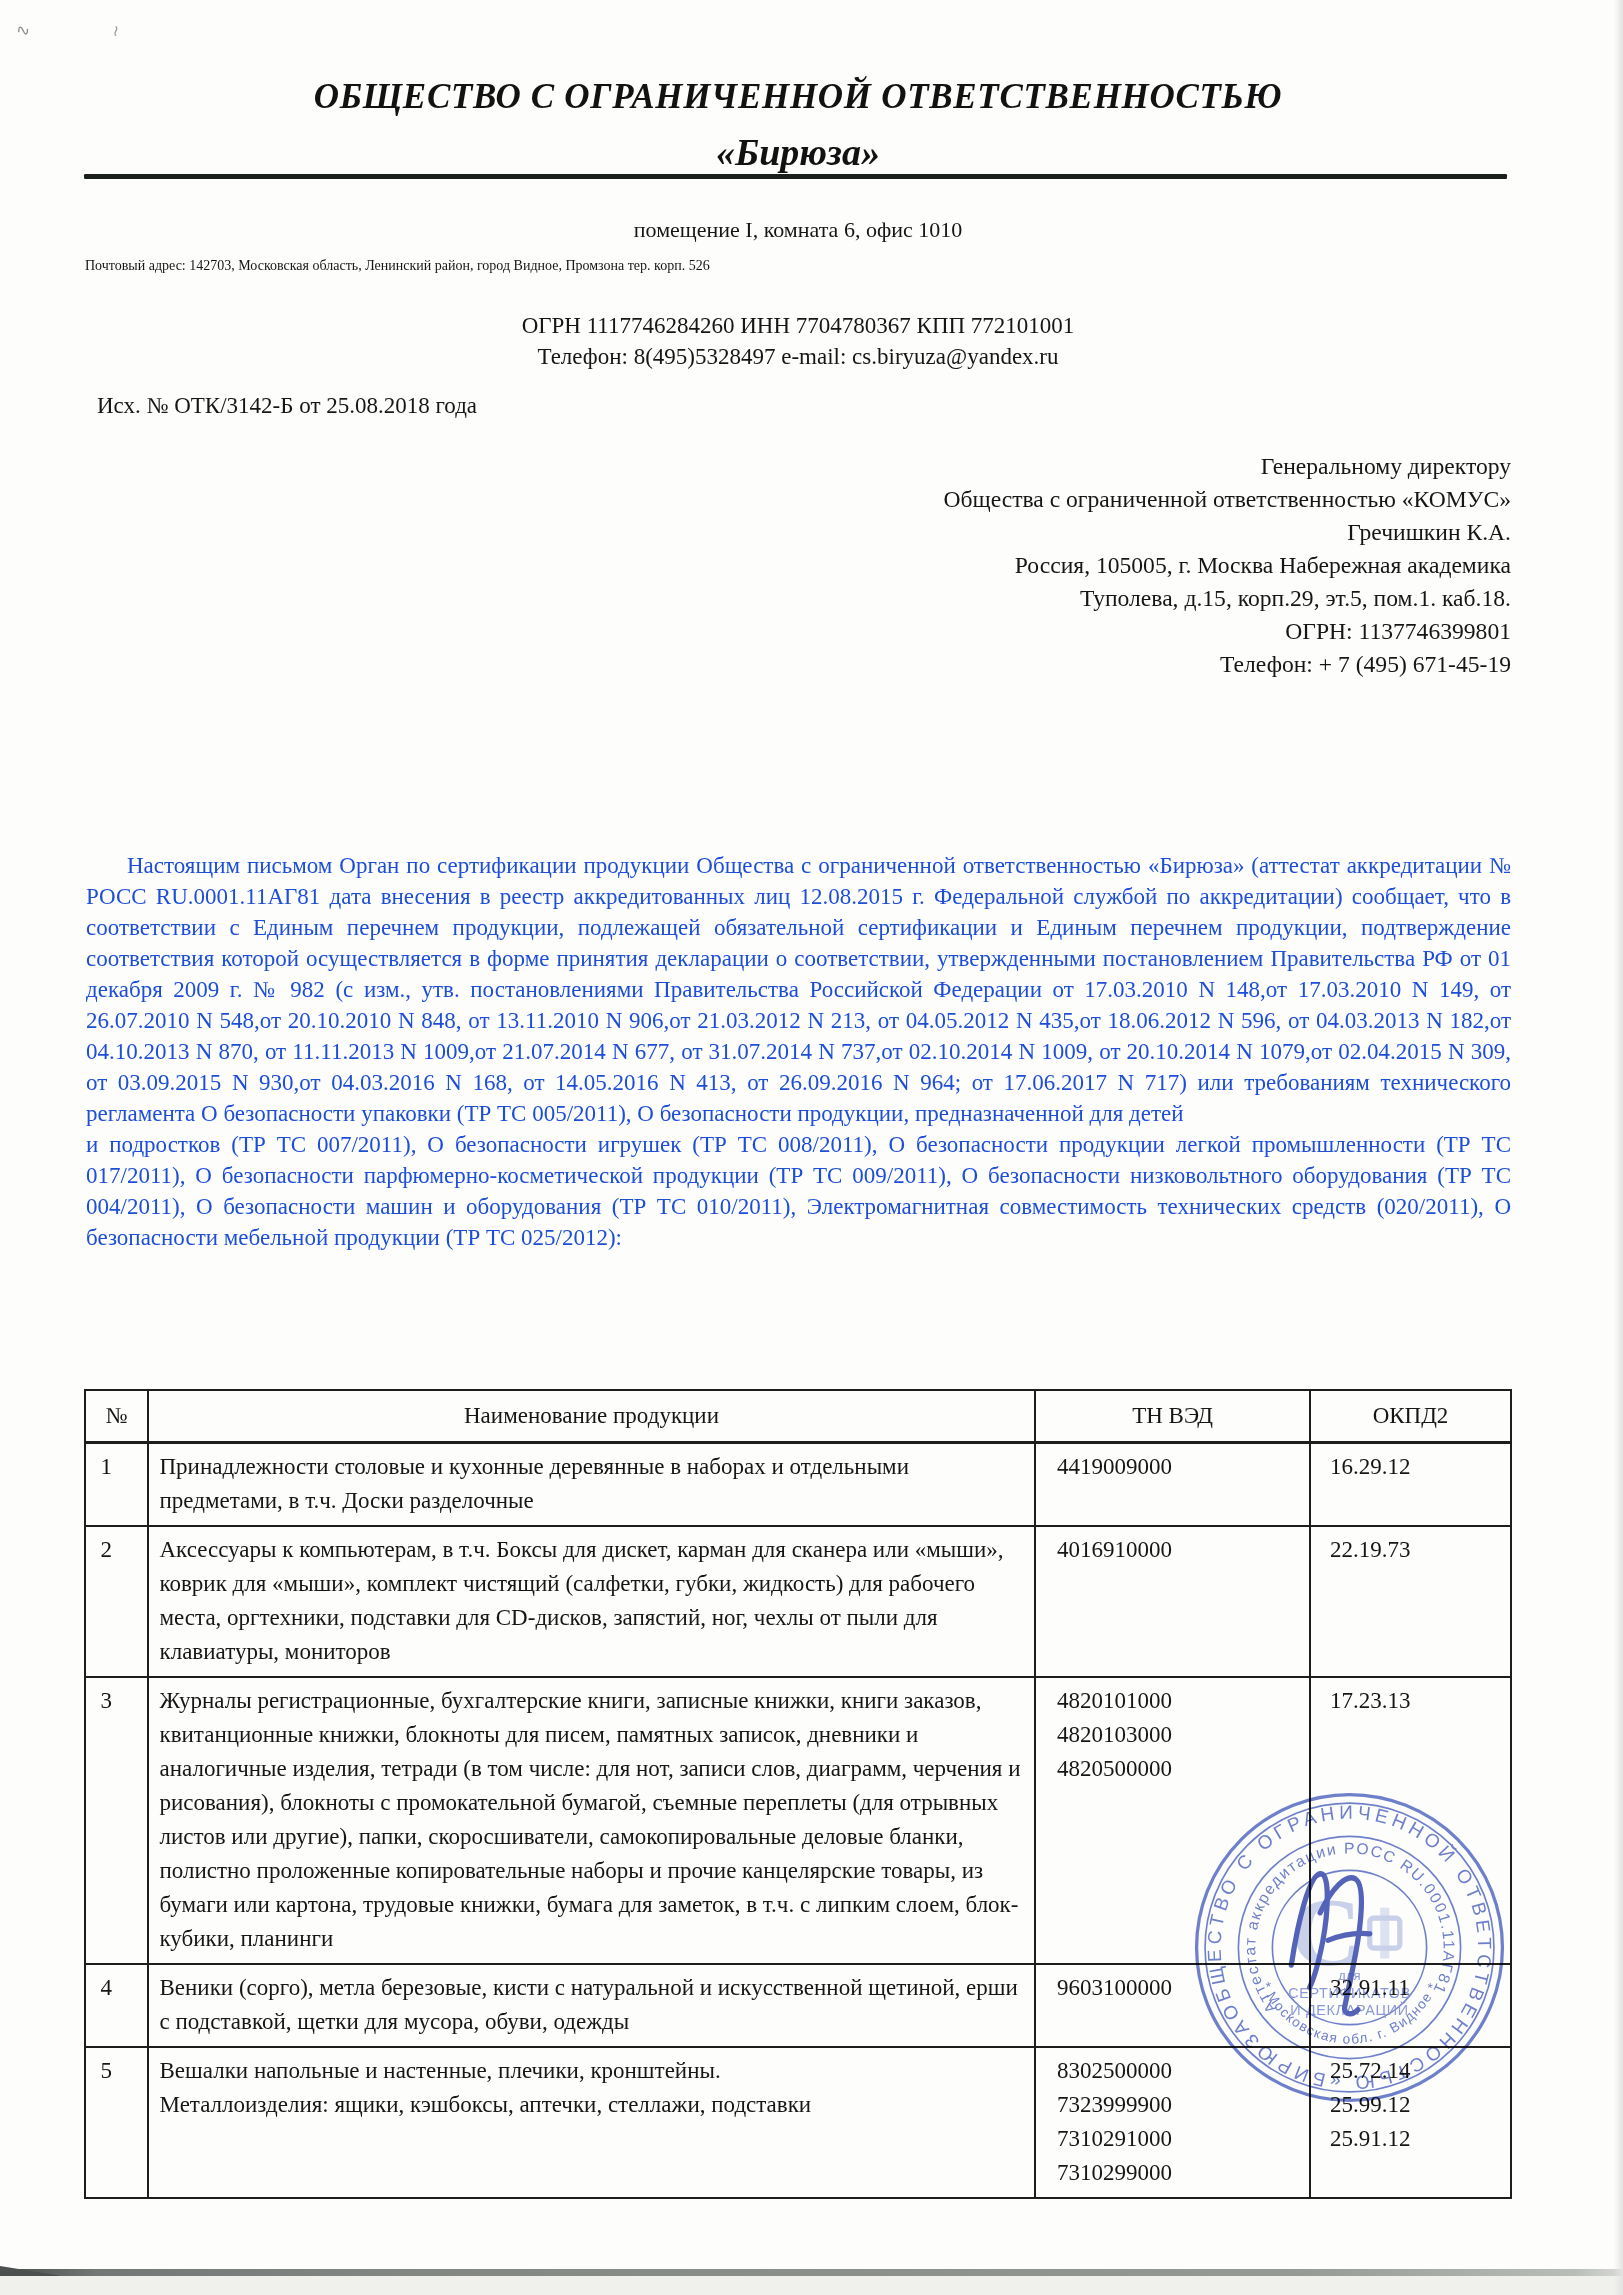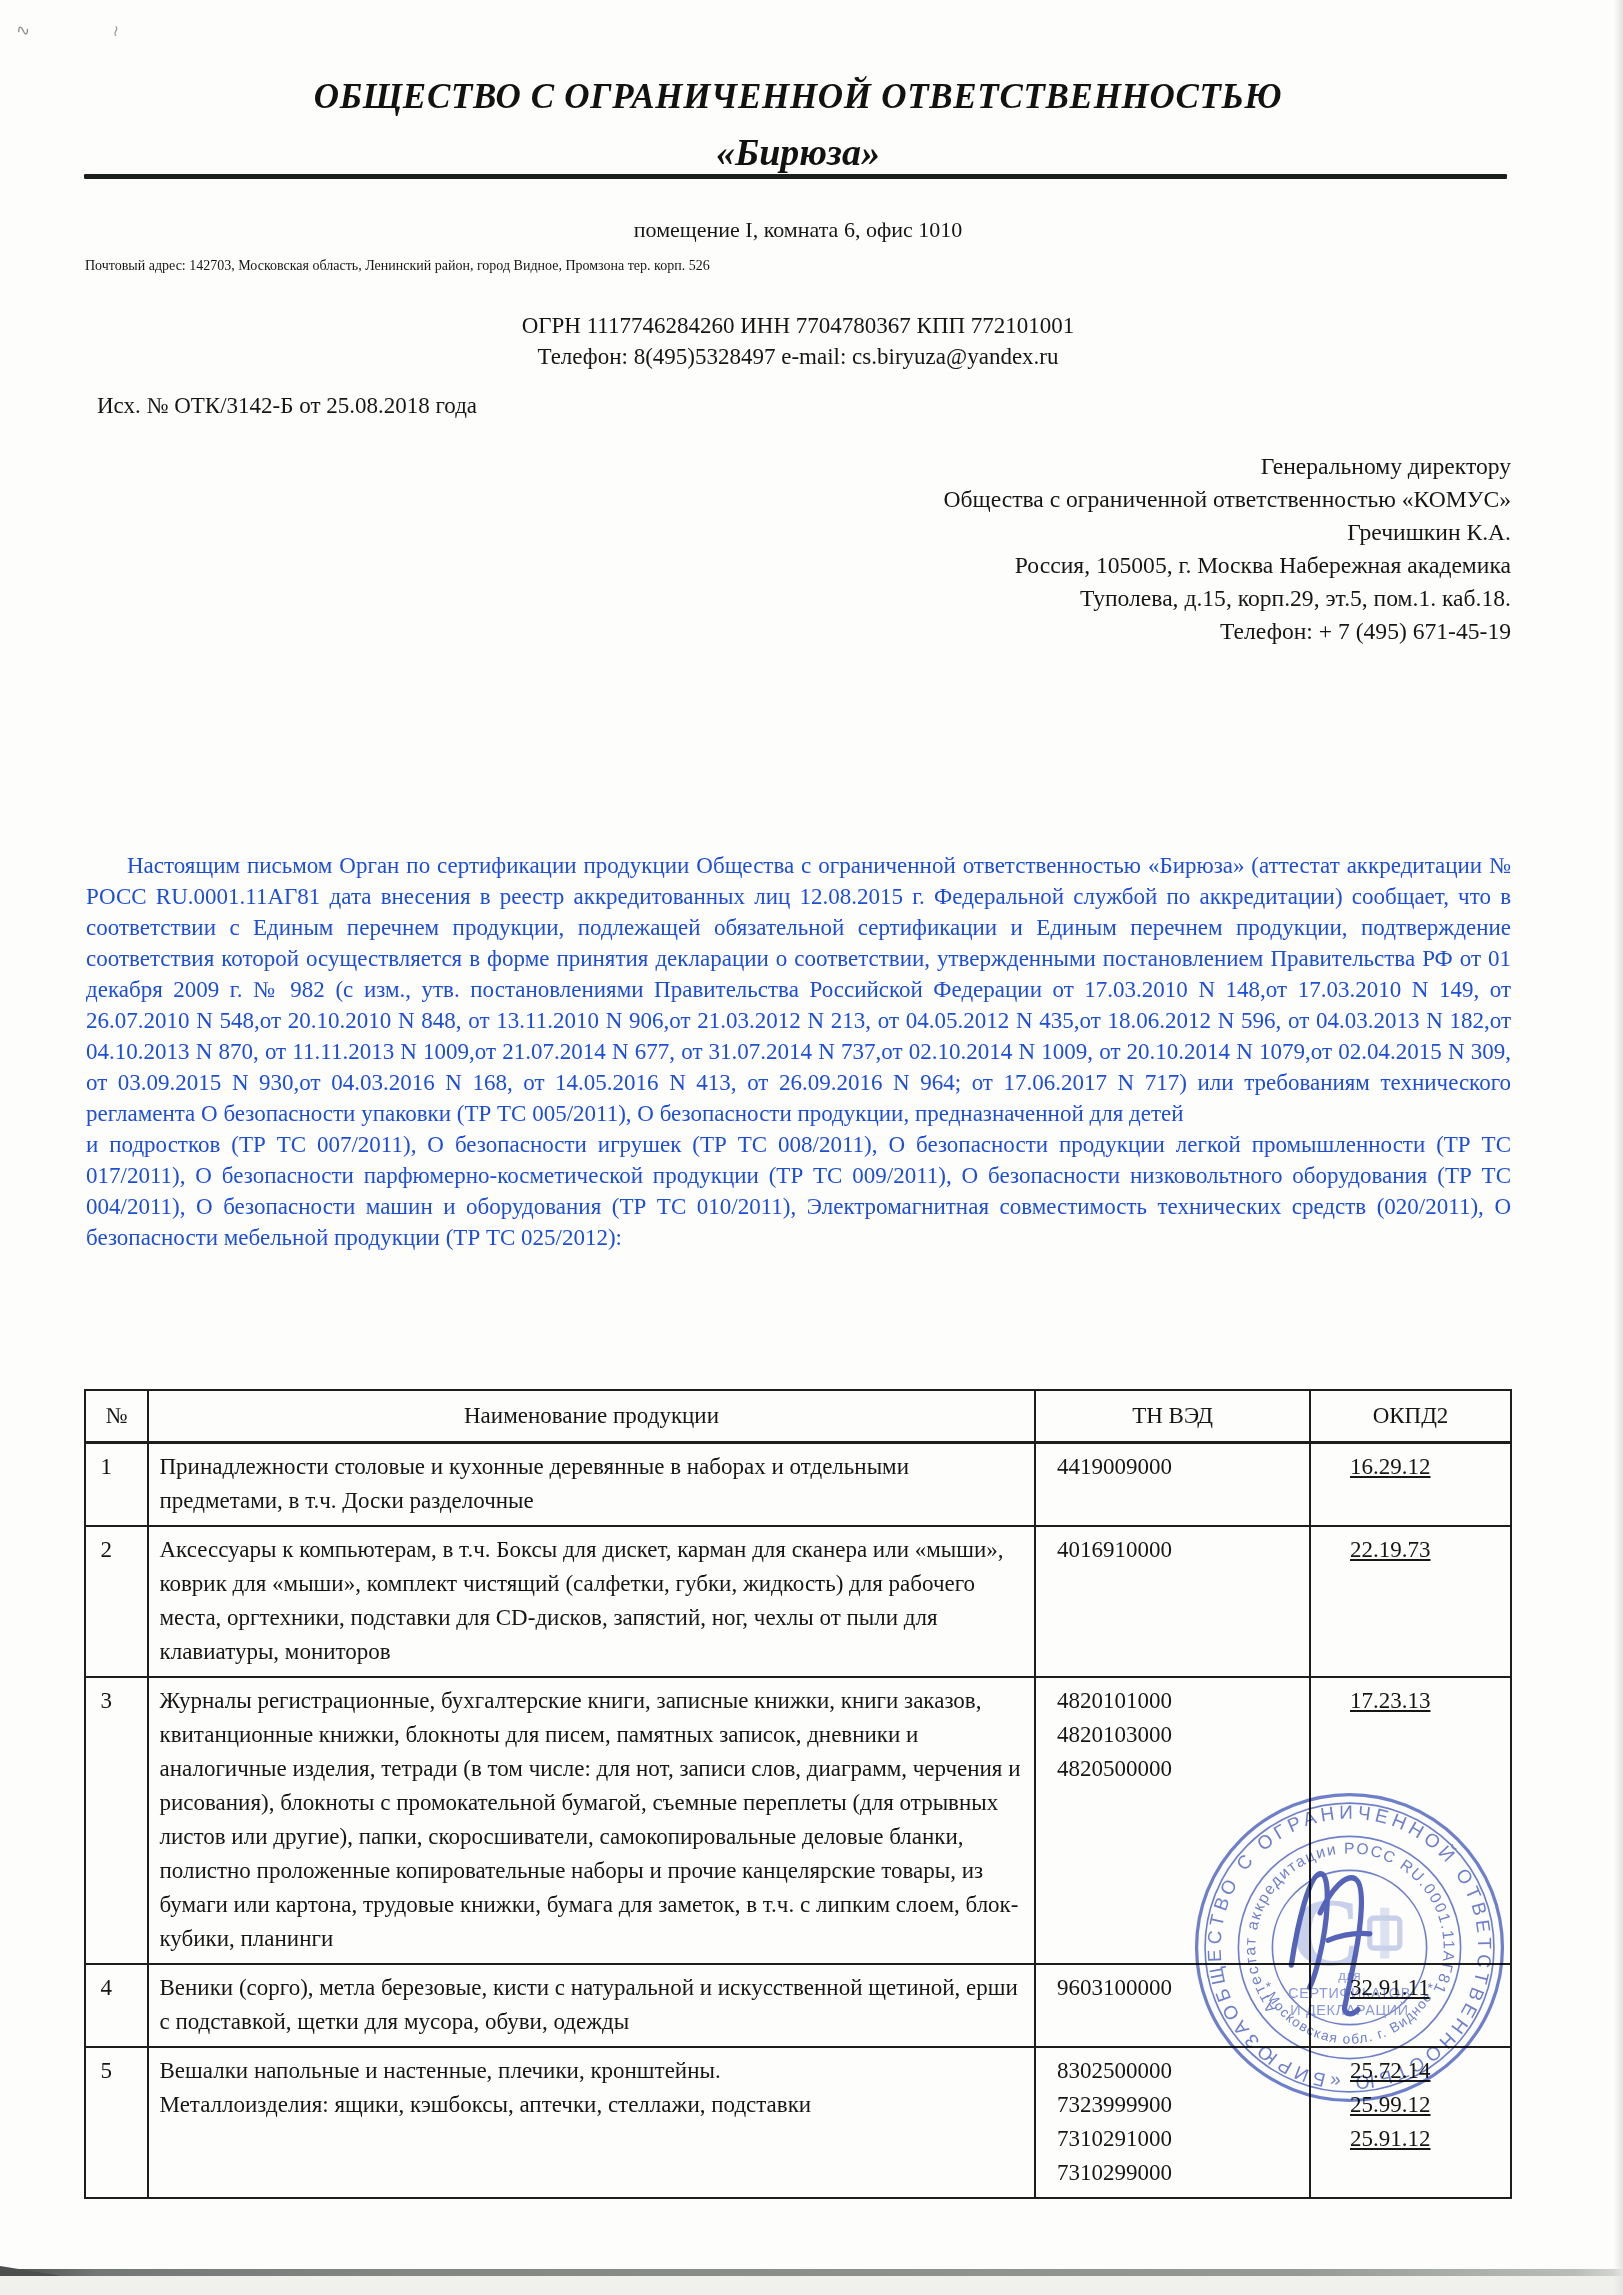--- a/index.html
+++ b/index.html
@@ -61,21 +61,21 @@
   .products thead th{
     text-align:center;border-bottom-width:3.3px;padding:7.9px 5.2px;
   }
   .products .col-num{width:63px;}
   .products .col-name{width:887px;}
   .products .col-tnved{width:275px;}
   .products .col-okpd{width:201px;}
   .products td.c-num{text-align:left;padding-left:14.4px;}
   .products td.c-name .seg{margin:0;}
   .products td.c-tnved{padding-left:21px;border-radius:7px;}
-  .products td.c-okpd{padding-left:39px;text-decoration:underline;}
+  .products td.c-okpd{padding-left:19px;}
   .code-line{white-space:nowrap;}
   
   .stamp{
     position:absolute;left:1192px;top:1790px;width:315px;height:315px;
     mix-blend-mode:multiply;opacity:0.88;pointer-events:none;
   }
   
   .mark-a{position:absolute;left:15.7px;top:19.6px;font-size:17px;color:#8d8f8a;transform:rotate(-12deg);}
   .mark-b{position:absolute;left:113px;top:21px;font-size:15.7px;color:#9a9c96;transform:rotate(8deg);}
   .scan-bottom-edge{
@@ -111,20 +111,21 @@
   <div class="lh-phone">Телефон: 8(495)5328497 e-mail: cs.biryuza@yandex.ru</div>
 
   <div class="outgoing">Исх. № ОТК/3142-Б от 25.08.2018 года</div>
 
   <div class="recipient">
     <div>Генеральному директору</div>
     <div>Общества с ограниченной ответственностью «КОМУС»</div>
     <div>Гречишкин К.А.</div>
     <div>Россия, 105005, г. Москва Набережная академика</div>
     <div>Туполева, д.15, корп.29, эт.5, пом.1. каб.18.</div>
+    <div>ОГРН: 1137746399801</div>
     <div>Телефон: + 7 (495) 671-45-19</div>
   </div>
 
 
   <div class="body-block">
     <div class="p1">Настоящим письмом Орган по сертификации продукции Общества с ограниченной ответственностью «Бирюза» (аттестат аккредитации № РОСС RU.0001.11АГ81 дата внесения в реестр аккредитованных лиц  12.08.2015 г. Федеральной службой по аккредитации) сообщает, что в соответствии с Единым перечнем продукции, подлежащей обязательной сертификации и Единым перечнем продукции, подтверждение соответствия которой осуществляется в форме принятия декларации о соответствии, утвержденными постановлением Правительства РФ от 01 декабря 2009 г. № 982 (с изм., утв. постановлениями Правительства Российской Федерации от 17.03.2010 N 148,от 17.03.2010 N 149, от 26.07.2010 N 548,от 20.10.2010 N 848, от 13.11.2010 N 906,от 21.03.2012 N 213, от 04.05.2012 N 435,от 18.06.2012 N 596, от 04.03.2013 N 182,от 04.10.2013 N 870, от 11.11.2013 N 1009,от 21.07.2014 N 677, от 31.07.2014 N 737,от 02.10.2014 N 1009, от 20.10.2014 N 1079,от 02.04.2015 N 309, от 03.09.2015 N 930,от 04.03.2016 N 168, от 14.05.2016 N 413, от 26.09.2016 N 964; от 17.06.2017 N 717) или требованиям технического регламента О безопасности упаковки (ТР ТС 005/2011), О безопасности продукции, предназначенной для детей</div>
     <div class="p2">и подростков (ТР ТС 007/2011), О безопасности игрушек (ТР ТС 008/2011), О безопасности продукции легкой промышленности (ТР ТС 017/2011), О безопасности парфюмерно-косметической продукции (ТР ТС 009/2011), О безопасности низковольтного оборудования (ТР ТС 004/2011), О безопасности машин и оборудования (ТР ТС 010/2011), Электромагнитная совместимость технических средств (020/2011), О безопасности мебельной продукции (ТР ТС 025/2012):</div>
   </div>
 
   <table class="products">

